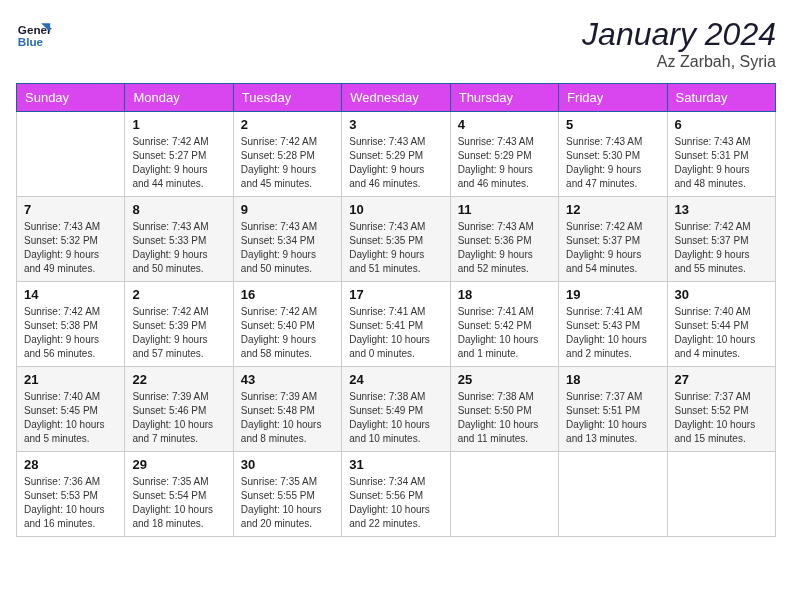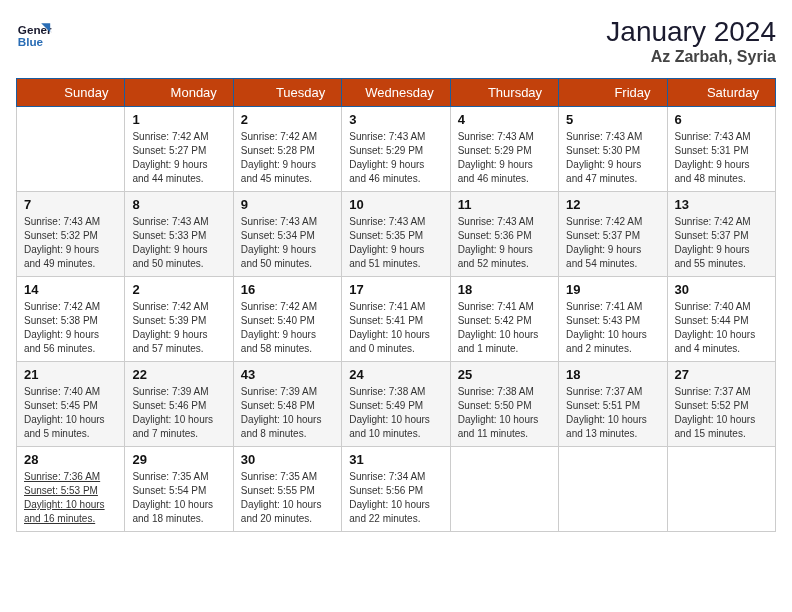--- a/index.html
+++ b/index.html
@@ -22,39 +22,39 @@
       gap: 4px;
     }
     .logo-icon {
       width: 36px;
       height: 36px;
     }
     .title-block {
       text-align: right;
     }
     .month-title {
-      font-size: 28px;
+      font-size: 32px;
       font-weight: 300;
       color: #1a1a2e;
+      font-style: italic;
     }
     .location {
       font-size: 16px;
       color: #444;
-      font-weight: bold;
     }
     table {
       width: 100%;
       border-collapse: collapse;
       font-size: 11px;
     }
     thead tr th {
-      background-color: #c2410c;
+      background-color: #d946ef;
       color: #fff;
-      text-align: right;
-      padding: 6px 16px;
+      text-align: left;
+      padding: 6px 8px;
       font-size: 13px;
       font-weight: normal;
       border: 1px solid #1a5da0;
     }
     tbody tr td {
       vertical-align: top;
       padding: 5px 7px;
       border: 1px solid #ccc;
       background: #fff;
       width: calc(100% / 7);
@@ -302,21 +302,21 @@
           <div class="day-number">27</div>
           <div class="day-info" style="white-space: pre-line;">Sunrise: 7:37 AM
 Sunset: 5:52 PM
 Daylight: 10 hours
 and 15 minutes.</div>
         </td>
       </tr>
       <tr>
         <td>
           <div class="day-number">28</div>
-          <div class="day-info" style="white-space: pre-line; text-decoration: underline;">Sunrise: 7:36 AM
+          <div class="day-info" style="white-space: pre-line;">Sunrise: 7:36 AM
 Sunset: 5:53 PM
 Daylight: 10 hours
 and 16 minutes.</div>
         </td>
         <td>
           <div class="day-number">29</div>
           <div class="day-info" style="white-space: pre-line;">Sunrise: 7:35 AM
 Sunset: 5:54 PM
 Daylight: 10 hours
 and 18 minutes.</div>

